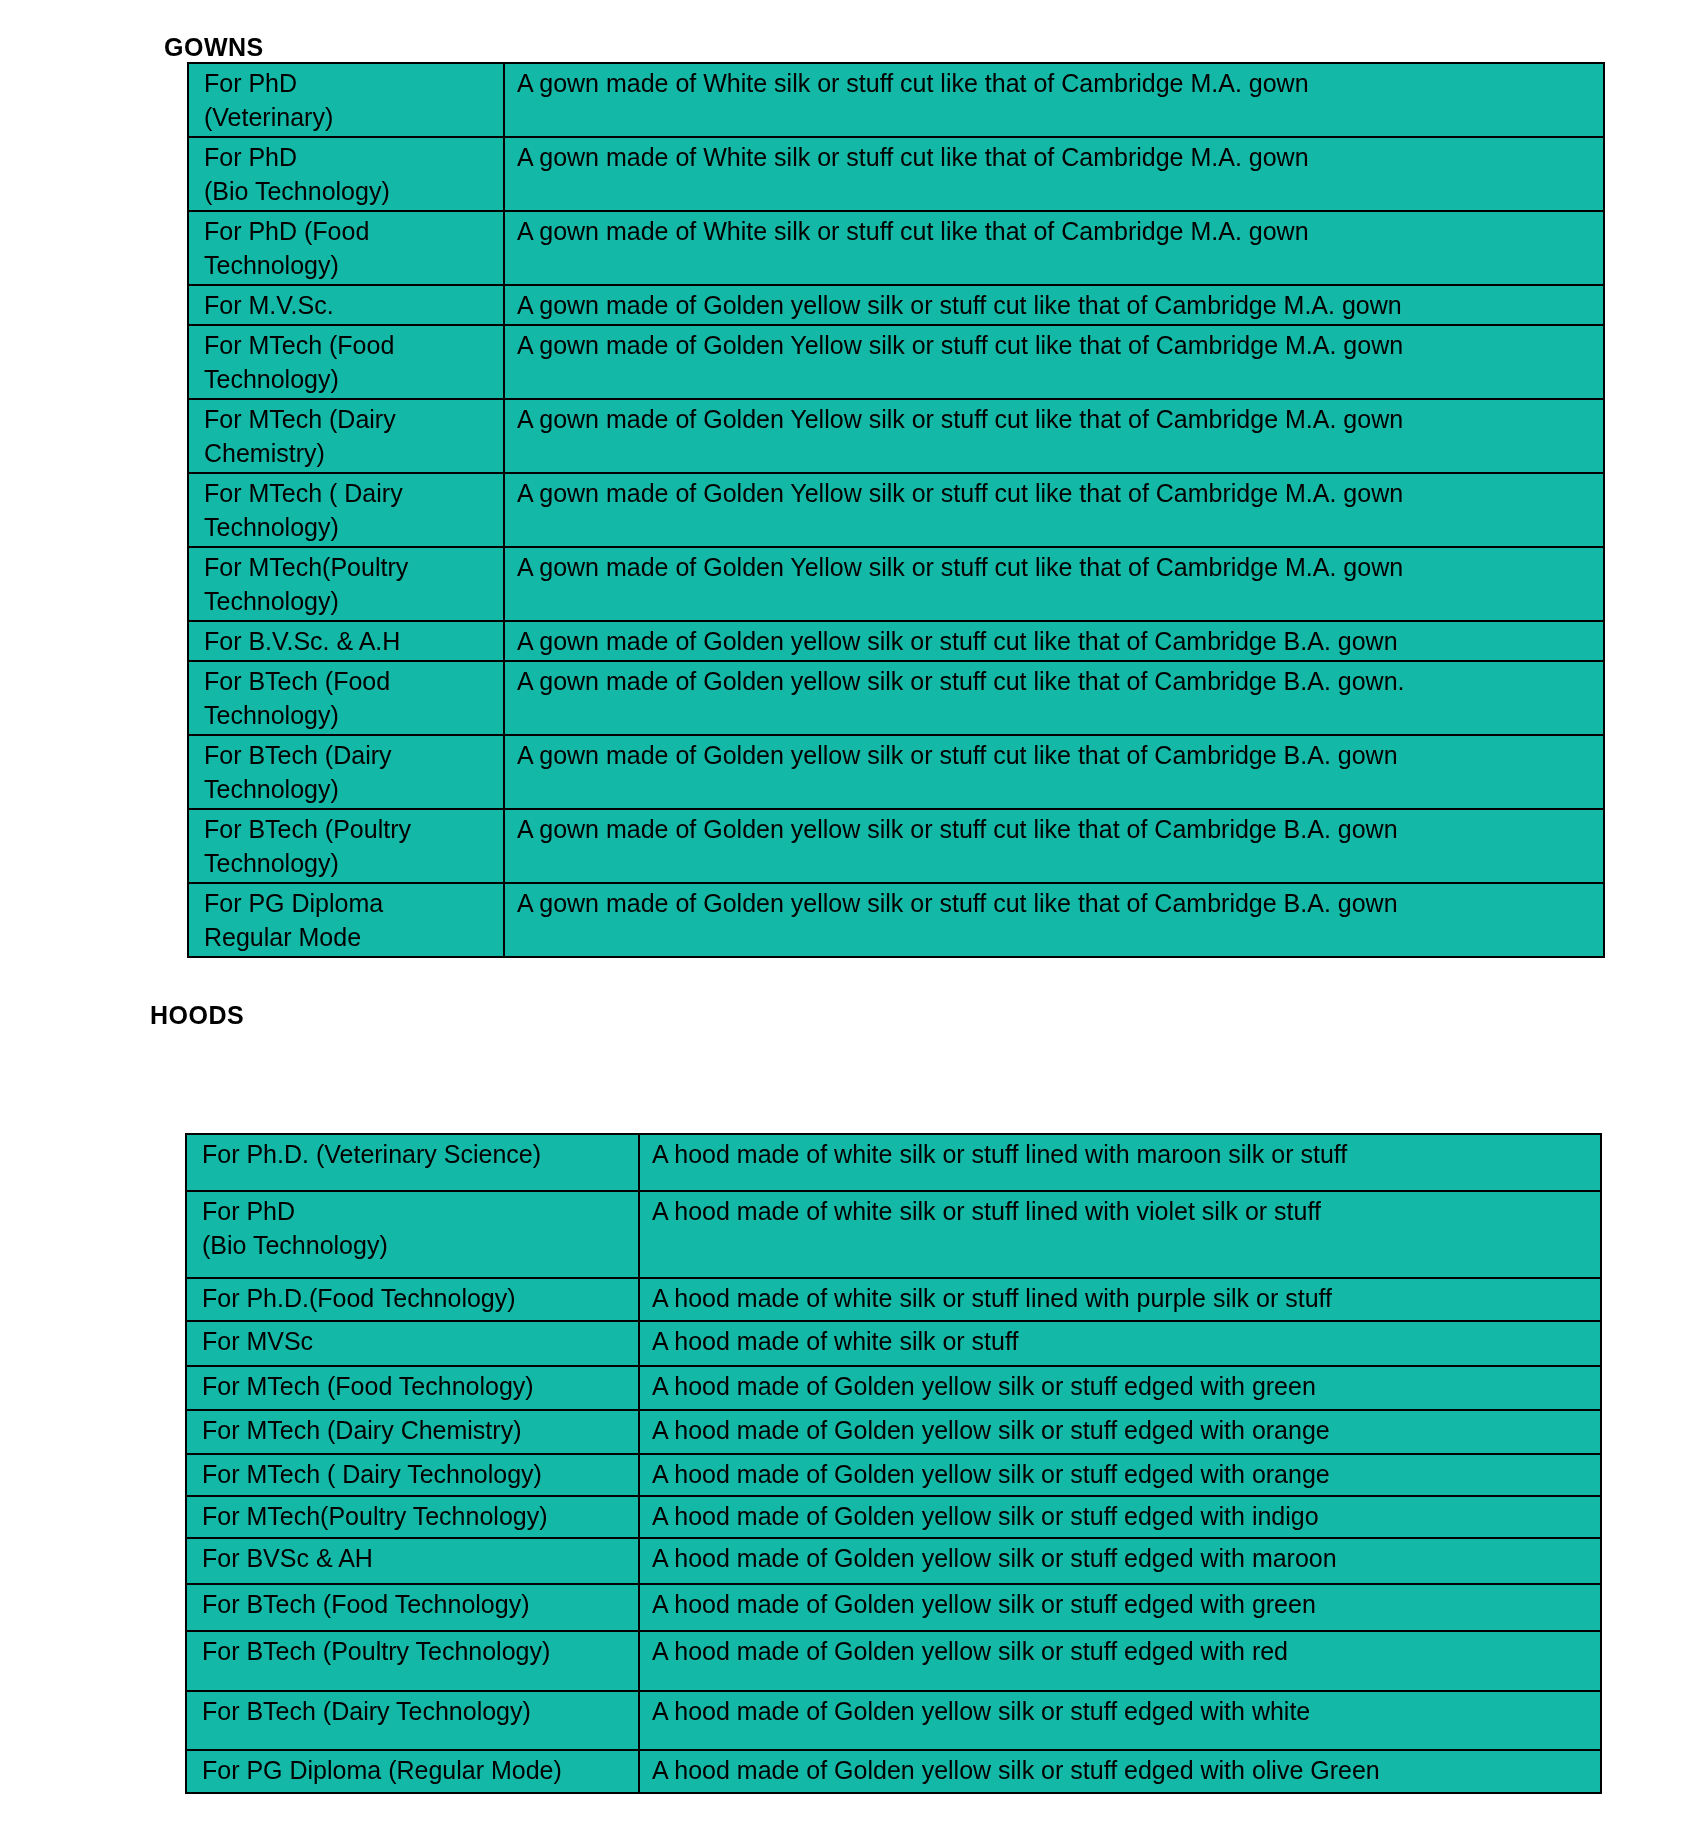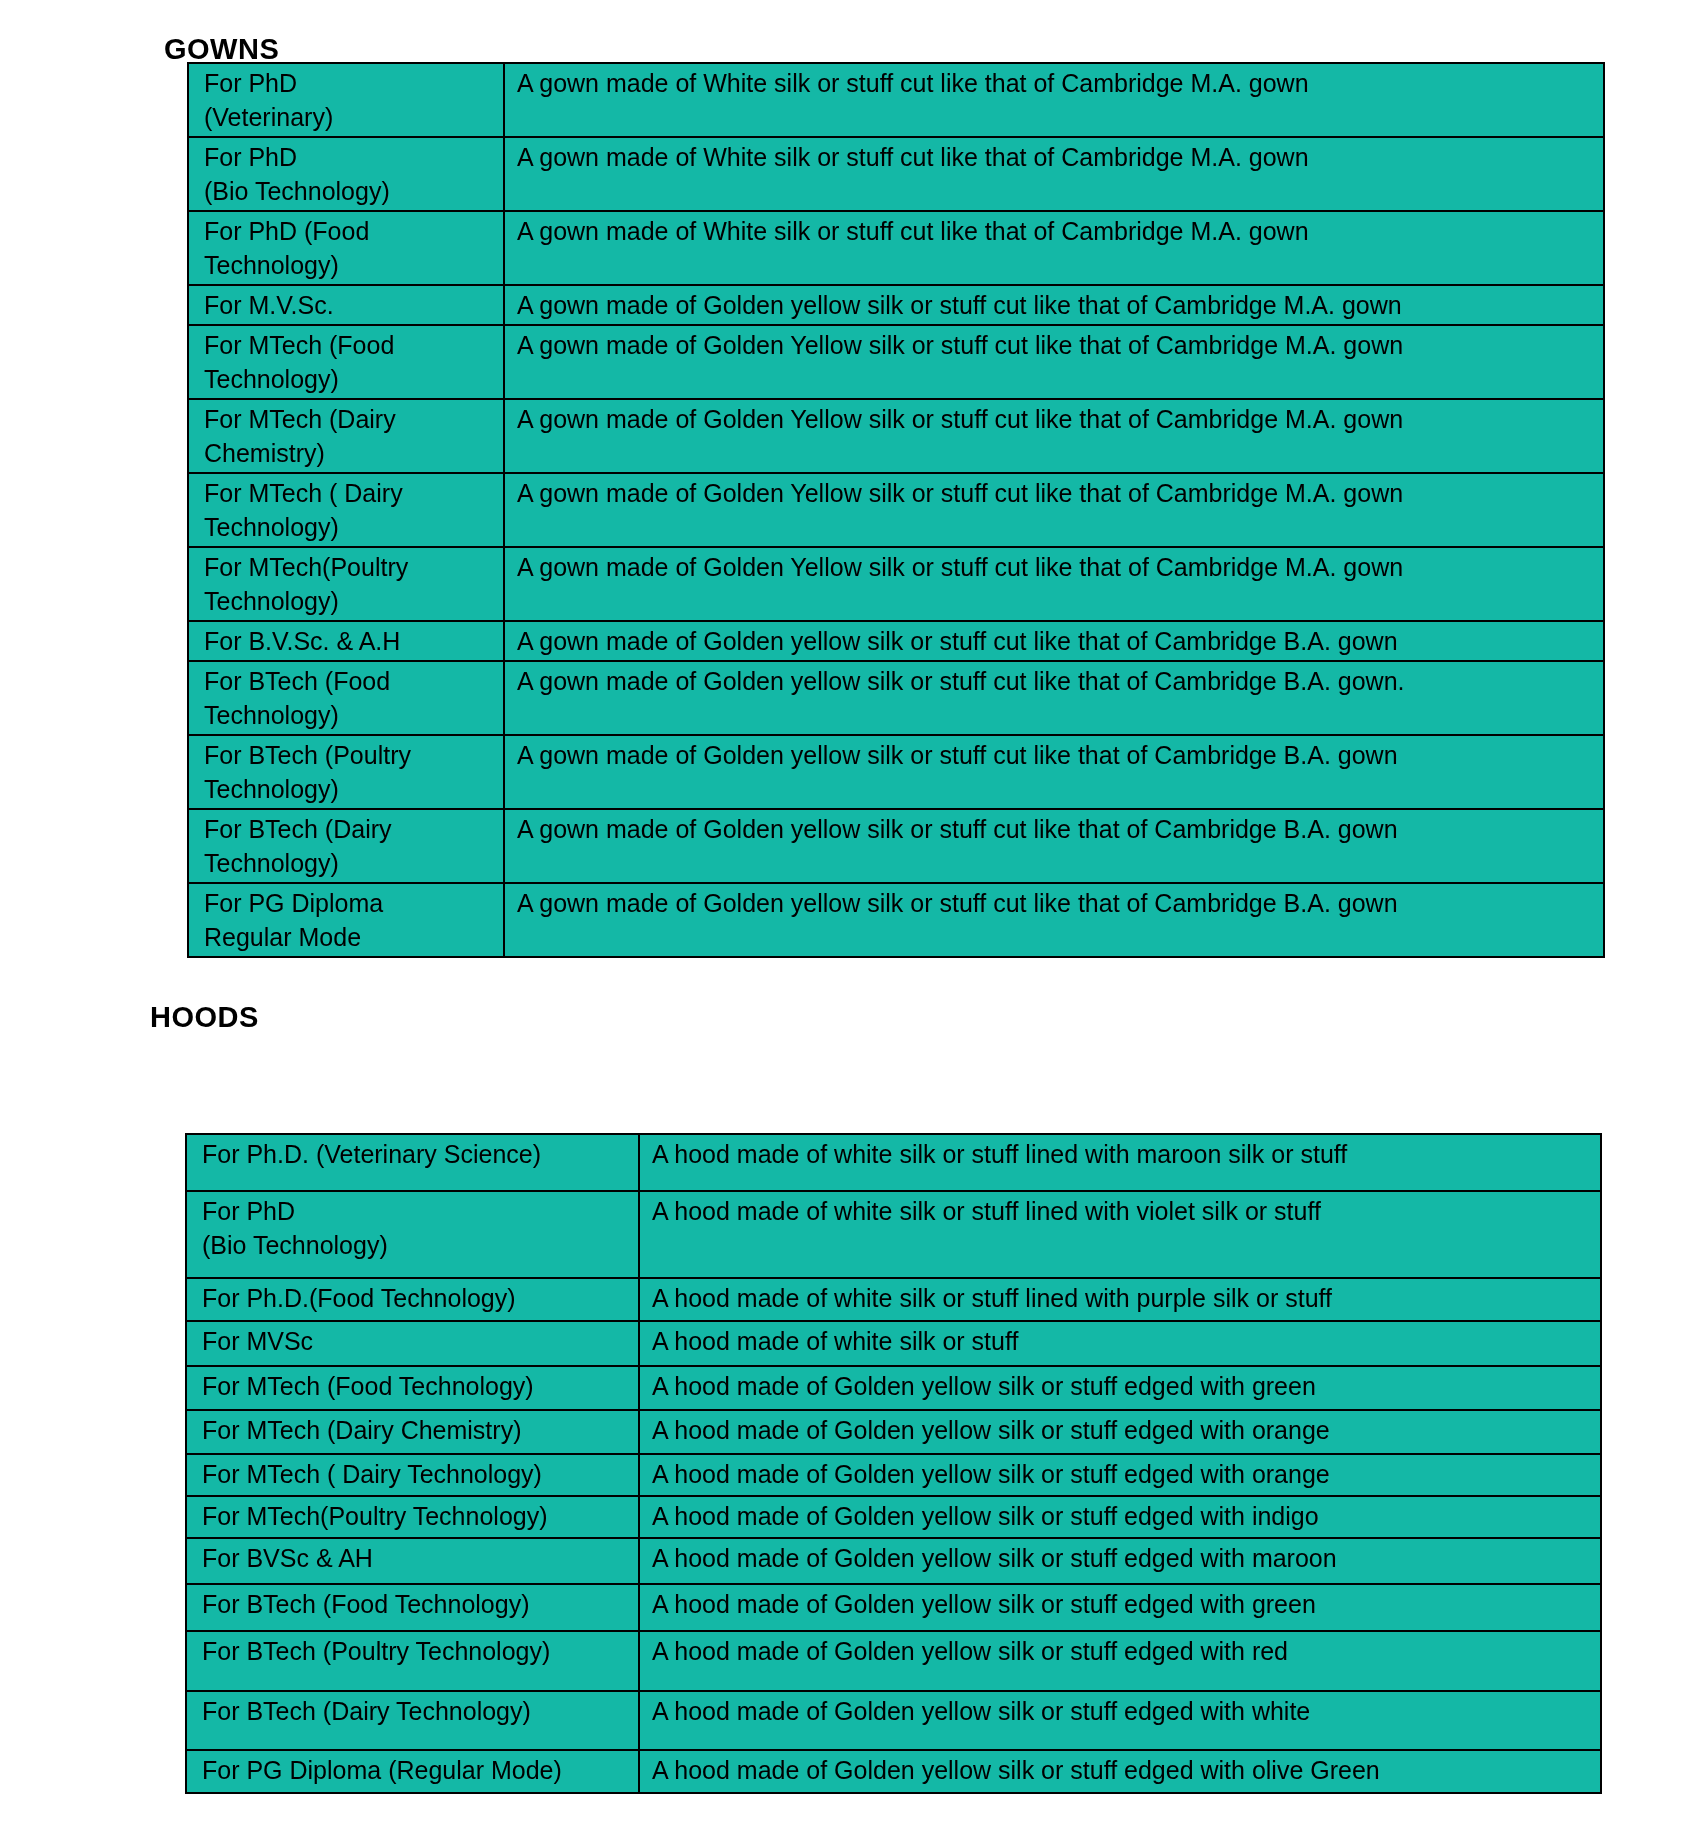--- a/index.html
+++ b/index.html
@@ -11,21 +11,21 @@
     position: relative;
     width: 1700px;
     height: 1840px;
     background: #ffffff;
     font-family: "Liberation Sans", sans-serif;
     color: #000000;
     overflow: hidden;
   }
   .section-heading {
     position: absolute;
-    font-size: 29px;
+    font-size: 25px;
     font-weight: bold;
     letter-spacing: 0.5px;
     color: #000000;
   }
   #gowns-heading { left: 164px; top: 33px; }
   #hoods-heading { left: 150px; top: 1001px; }
 
   table.doc-table {
     position: absolute;
     border-collapse: collapse;
@@ -125,26 +125,26 @@
       <tr class="h1">
         <td>For B.V.Sc. &amp; A.H</td>
         <td class="desc">A gown made of Golden yellow silk or stuff cut like that of Cambridge B.A. gown</td>
       </tr>
       <tr class="h2">
         <td>For BTech (Food
 Technology)</td>
         <td class="desc">A gown made of Golden yellow silk or stuff cut like that of Cambridge B.A. gown.</td>
       </tr>
       <tr class="h2">
+        <td>For BTech (Dairy
+Technology)</td>
+        <td class="desc">A gown made of Golden yellow silk or stuff cut like that of Cambridge B.A. gown</td>
+      </tr>
+      <tr class="h2">
         <td>For BTech (Poultry
-Technology)</td>
-        <td class="desc">A gown made of Golden yellow silk or stuff cut like that of Cambridge B.A. gown</td>
-      </tr>
-      <tr class="h2">
-        <td>For BTech (Dairy
 Technology)</td>
         <td class="desc">A gown made of Golden yellow silk or stuff cut like that of Cambridge B.A. gown</td>
       </tr>
       <tr class="h2">
         <td>For PG Diploma
 Regular Mode</td>
         <td class="desc">A gown made of Golden yellow silk or stuff cut like that of Cambridge B.A. gown</td>
       </tr>
     </tbody>
   </table>

